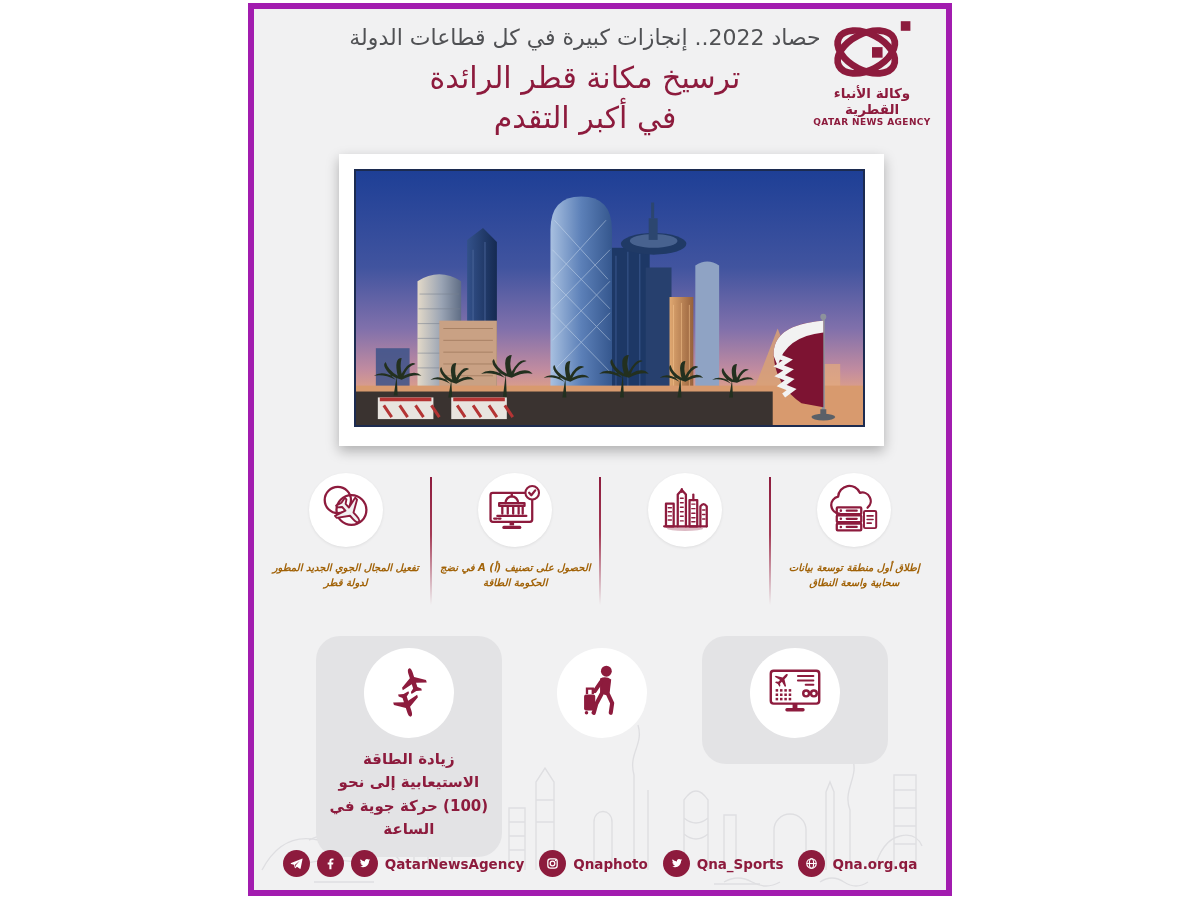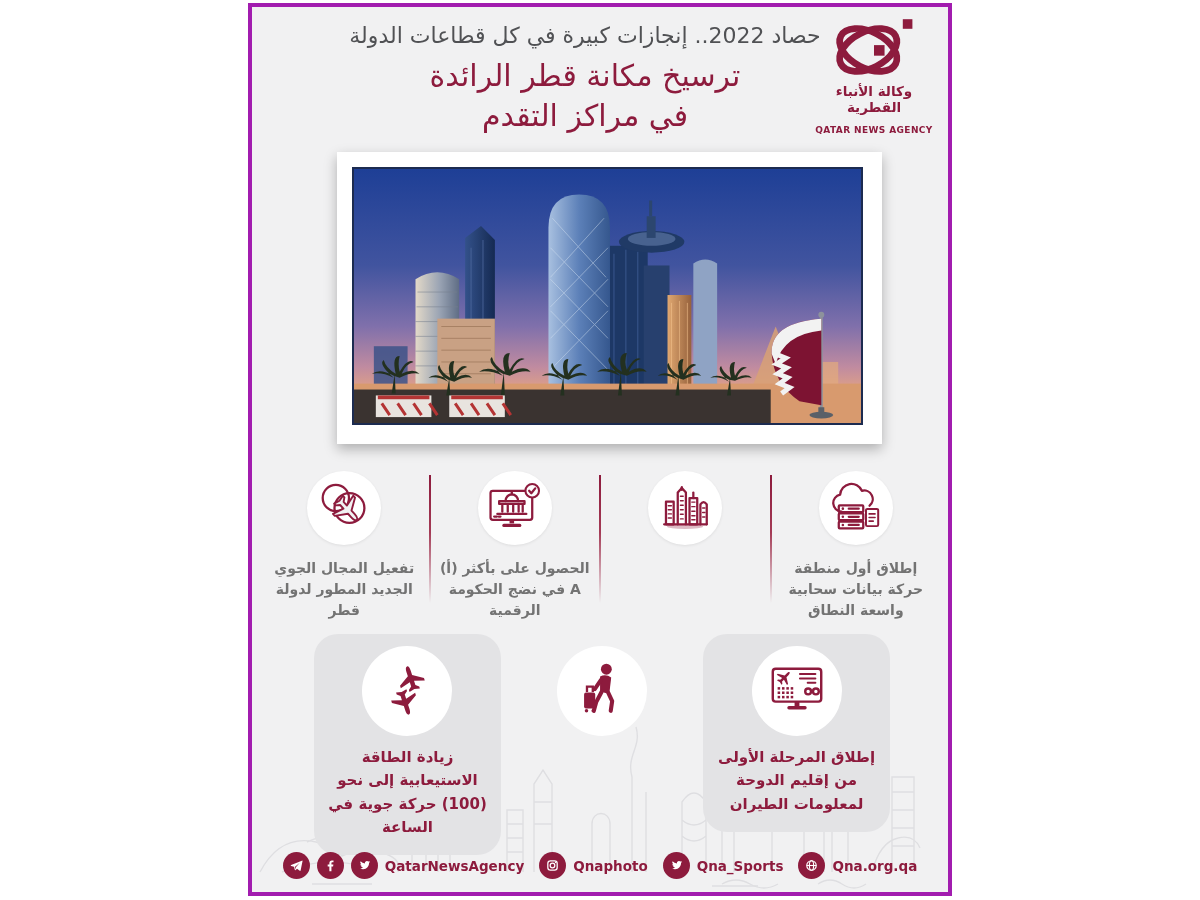--- a/index.html
+++ b/index.html
@@ -2,42 +2,42 @@
 <html lang="ar"><head>
 <meta charset="utf-8">
 <style>
   html,body{margin:0;padding:0;}
   body{
     width:1200px;height:900px;position:relative;background:#ffffff;
     font-family:"DejaVu Sans",sans-serif;overflow:hidden;
   }
   .panel{
     position:absolute;left:248px;top:3px;width:704px;height:893px;
-    background:#f1f1f2;border:4px solid #a21caf;box-sizing:border-box;overflow:hidden;
+    background:#f1f1f2;border:6px solid #a21caf;box-sizing:border-box;overflow:hidden;
   }
   .sketch{position:absolute;left:0;bottom:0;width:704px;height:170px;pointer-events:none;}
   
   .header{position:absolute;left:55px;right:85px;top:16px;text-align:center;direction:rtl;}
   .kicker{font-size:22px;font-weight:500;color:#505154;letter-spacing:0;}
   .mtitle{font-size:30px;font-weight:normal;color:#8d1b3d;line-height:1.32;margin-top:8px;}
   .logo{position:absolute;top:10px;right:10px;width:128px;text-align:center;}
   .logo .ar{font-size:13.5px;font-weight:bold;color:#8d1b3d;margin-top:0;}
-  .logo .en{font-size:9px;font-weight:bold;color:#8d1b3d;letter-spacing:.4px;margin-top:10px;}
+  .logo .en{font-size:9px;font-weight:bold;color:#8d1b3d;letter-spacing:.4px;margin-top:0;}
   
   .frame{
     position:absolute;left:85px;top:145px;width:545px;height:292px;background:#fff;
     box-shadow:0 5px 12px rgba(0,0,0,.28);box-sizing:border-box;padding:15px;
   }
   .photo{width:511px;height:258px;border:2px solid #1c2b50;box-sizing:border-box;display:block;}
   
   .row1{position:absolute;top:464px;left:8px;right:8px;display:flex;direction:rtl;align-items:flex-start;}
   .ach{flex:1 1 0;text-align:center;padding:0 6px;}
   .circle{width:74px;height:74px;border-radius:50%;background:#fff;margin:0 auto 13px;
     display:flex;align-items:center;justify-content:center;box-shadow:0 1px 3px rgba(0,0,0,.08);}
-  .ach .txt{font-size:14px;font-weight:bold;color:#737373;line-height:1.5;direction:rtl;}
+  .ach .txt{font-size:10px;font-weight:bold;color:#a16207;line-height:1.5;direction:rtl;font-style:italic;}
   .vdiv{width:2px;height:128px;flex:0 0 2px;margin-top:4px;
     background:linear-gradient(#8d1b3d 0%,#a43b56 45%,rgba(141,27,61,0) 100%);}
   
   .row2{position:absolute;top:627px;left:62px;right:58px;display:flex;direction:rtl;
     justify-content:space-between;align-items:flex-start;}
   .card{width:196px;background:#e3e3e5;border-radius:24px;padding:12px 8px 16px;text-align:center;box-sizing:border-box;}
   .card.plain{background:transparent;width:212px;padding-top:12px;}
   .circle2{width:90px;height:90px;border-radius:50%;background:#fff;margin:0 auto 10px;
     display:flex;align-items:center;justify-content:center;}
   .card .txt{font-size:15px;font-weight:bold;color:#8d1b3d;line-height:1.55;direction:rtl;}
@@ -74,21 +74,21 @@
       <path d="M620,150 q8,-30 26,-34 q16,-4 22,10"></path>
       <path d="M640,150 v-95 h22 v95 m-22,-80 h22 m-22,18 h22 m-22,18 h22 m-22,18 h22"></path>
       <path d="M470,162 q14,-8 28,0 q14,8 28,0 m40,0 q12,-8 24,0 q12,8 24,0"></path>
       <path d="M60,162 h60 m340,2 h46"></path>
     </g>
   </svg>
 
   <div class="header">
     <div class="kicker">حصاد 2022.. إنجازات كبيرة في كل قطاعات الدولة</div>
     <div class="mtitle">ترسيخ مكانة قطر الرائدة</div>
-    <div class="mtitle" style="margin-top:0">في مراكز التقدم</div>
+    <div class="mtitle" style="margin-top:0">في أكبر التقدم</div>
   </div>
 
   <div class="logo">
     <svg width="96" height="62" viewBox="0 0 100 64">
       <g fill="none" stroke="#8d1b3d" stroke-width="7">
         <ellipse cx="44" cy="34" rx="32" ry="19" transform="rotate(-27 44 34)"></ellipse>
         <ellipse cx="44" cy="34" rx="32" ry="19" transform="rotate(27 44 34)"></ellipse>
       </g>
       <rect x="50" y="29" width="11" height="11" fill="#8d1b3d"></rect>
       <rect x="80" y="2" width="10" height="10" fill="#8d1b3d"></rect>
@@ -229,21 +229,21 @@
           </g>
           <g fill="#8d1b3d" stroke="none">
             <circle cx="17.5" cy="32.7" r="1.4"></circle>
               <circle cx="17.5" cy="41.7" r="1.4"></circle>
               <circle cx="17.5" cy="50.7" r="1.4"></circle>
           </g>
           <rect x="43" y="33" width="13.5" height="19" rx="1.5" fill="#fff" stroke="#8d1b3d" stroke-width="2.2"></rect>
           <path d="M46.5,38.5 h6.5 M46.5,42.5 h6.5 M46.5,46.5 h4.5" stroke="#8d1b3d" stroke-width="1.8" stroke-linecap="round"></path>
         </svg>
       </div>
-      <div class="txt">إطلاق أول منطقة حركة بيانات سحابية واسعة النطاق</div>
+      <div class="txt">إطلاق أول منطقة توسعة بيانات سحابية واسعة النطاق</div>
     </div>
 
     <div class="vdiv"></div>
 
     <div class="ach">
       <div class="circle">
         <svg width="58" height="58" viewBox="0 0 64 64">
           <ellipse cx="32" cy="52.5" rx="20" ry="2.6" fill="rgba(141,27,61,.3)"></ellipse>
           <g class="micro" stroke-width="2.2">
             <rect x="11" y="25" width="8.5" height="25"></rect>
@@ -277,21 +277,21 @@
             <path d="M18,29 v7 M24,29 v7 M30,29 v7 M36,29 v7 M40.5,29 v7"></path>
             <path d="M12.5,38.5 h32"></path>
             <path d="M9,41.5 h3 M14,41.5 h2"></path>
           </g>
           <rect x="26" y="45" width="5" height="4" fill="#8d1b3d"></rect>
           <rect x="18" y="49.5" width="21" height="3.5" rx="1.7" fill="#8d1b3d"></rect>
           <circle cx="51" cy="13" r="7.5" fill="#fdfdfd" stroke="#8d1b3d" stroke-width="2.3"></circle>
           <path d="M47.6,13 l2.4,2.7 4.3,-5.4" class="micro" stroke-width="2.3"></path>
         </svg>
       </div>
-      <div class="txt">الحصول على بأكثر (أ) A في نضج الحكومة الرقمية</div>
+      <div class="txt">الحصول على تصنيف (أ) A في نضج الحكومة الطاقة</div>
     </div>
 
     <div class="vdiv"></div>
 
     <div class="ach">
       <div class="circle">
         <svg width="58" height="58" viewBox="0 0 64 64">
           <circle cx="23" cy="21" r="14.5" class="micro" stroke-width="2.3"></circle>
           <circle cx="38" cy="32" r="16.5" class="micro" stroke-width="2.3"></circle>
           <g transform="translate(36,34) rotate(138)">
@@ -329,21 +329,20 @@
               <rect x="16.5" y="37" width="2.6" height="2.6"></rect>
               <rect x="21" y="37" width="2.6" height="2.6"></rect>
               <rect x="25.5" y="37" width="2.6" height="2.6"></rect>
           </g>
           <circle cx="43.5" cy="32.5" r="3" class="micro" stroke-width="2"></circle>
           <circle cx="51.5" cy="32.5" r="3" class="micro" stroke-width="2"></circle>
           <rect x="29.5" y="43" width="5" height="4.5" fill="#8d1b3d"></rect>
           <rect x="22" y="47.5" width="20" height="3.5" rx="1.7" fill="#8d1b3d"></rect>
         </svg>
       </div>
-      <div class="txt">إطلاق المرحلة الأولى من إقليم الدوحة لمعلومات الطيران</div>
     </div>
 
     <div class="card plain">
       <div class="circle2">
         <svg width="62" height="62" viewBox="0 0 64 64">
           <g fill="#8d1b3d">
             <circle cx="36.5" cy="9.5" r="5.6"></circle>
             <path d="M30,17 q6,-3 11.5,1 l-2,17 -9.5,-2.5 Z"></path>
           </g>
           <g stroke="#8d1b3d" stroke-width="4.2" fill="none" stroke-linecap="round" stroke-linejoin="round">

